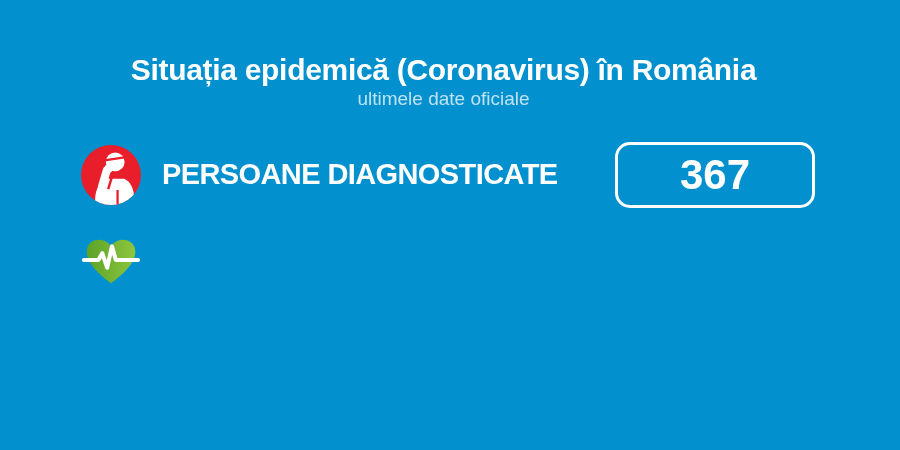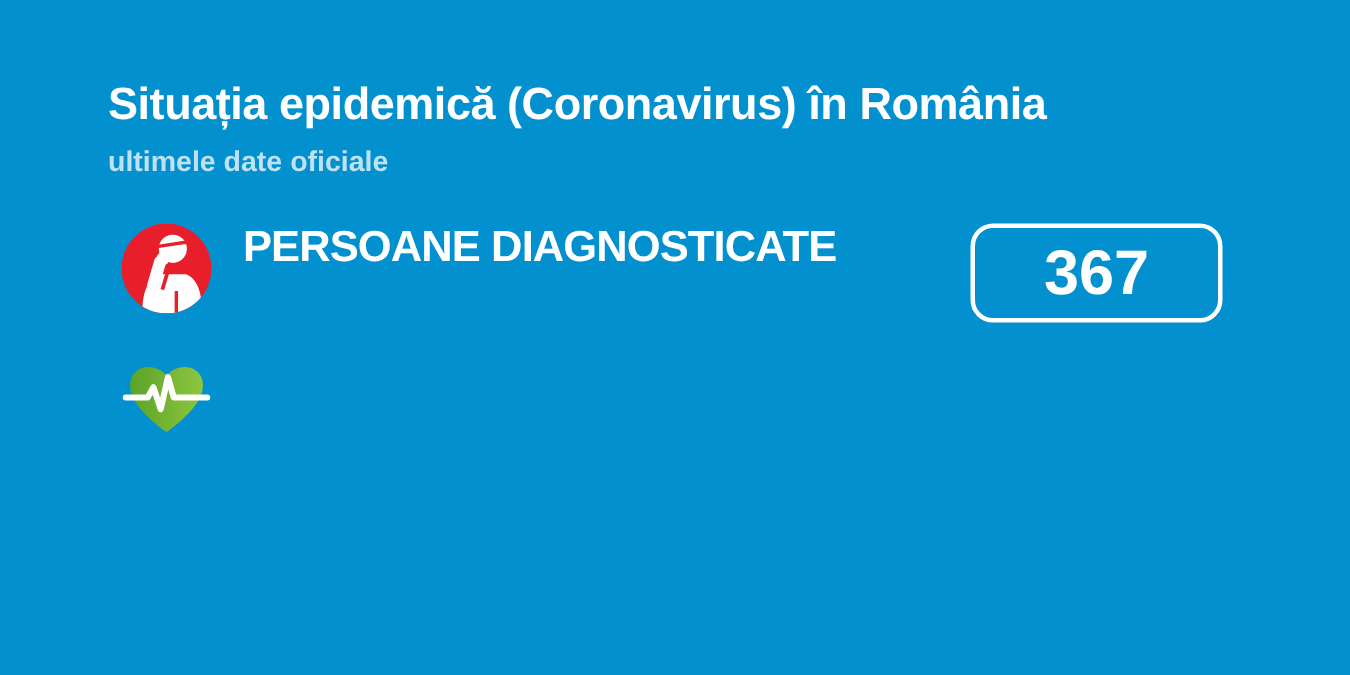--- a/index.html
+++ b/index.html
@@ -15,49 +15,49 @@
     --sign-ink:#141414;
   }
   *{box-sizing:border-box;margin:0;padding:0}
   html,body{width:900px;height:450px;overflow:hidden}
   body{font-family:"Liberation Sans",sans-serif;}
   .poster{
     width:900px;height:450px;
     background:var(--background);
     padding:52px 85px 0 72px;
   }
-  .header{text-align:left}
+  .header{text-align:center}
   .title{
     color:var(--title);
     font-size:30px;
     font-weight:bold;
     letter-spacing:-0.3px;
     line-height:1.2;
   }
   .subtitle{
     color:var(--subtitle);
     font-size:19px;
-    font-weight:bold;
-    margin-top:10px;
+    font-weight:normal;
+    margin-top:0;
     line-height:1.2;
   }
   .rows{display:flex;flex-direction:column;gap:12px;margin-top:28px}
-  .row{display:flex;align-items:flex-start;height:72px}
+  .row{display:flex;align-items:center;height:72px}
   .icon-wrap{width:78px;display:flex;align-items:center;justify-content:center;flex:0 0 78px}
   .label{
     color:#fff;
     font-size:29px;
     font-weight:bold;
     letter-spacing:-0.6px;
     margin-left:12px;
     white-space:nowrap;
   }
   .value-box{
     margin-left:auto;
-    width:168px;height:66px;
+    width:200px;height:66px;
     border:3px solid var(--box-border);
     border-radius:15px;
     display:flex;align-items:center;justify-content:center;
     color:#fff;
     font-size:42px;
     font-weight:bold;
   }
 </style>
 </head>
 <body>

